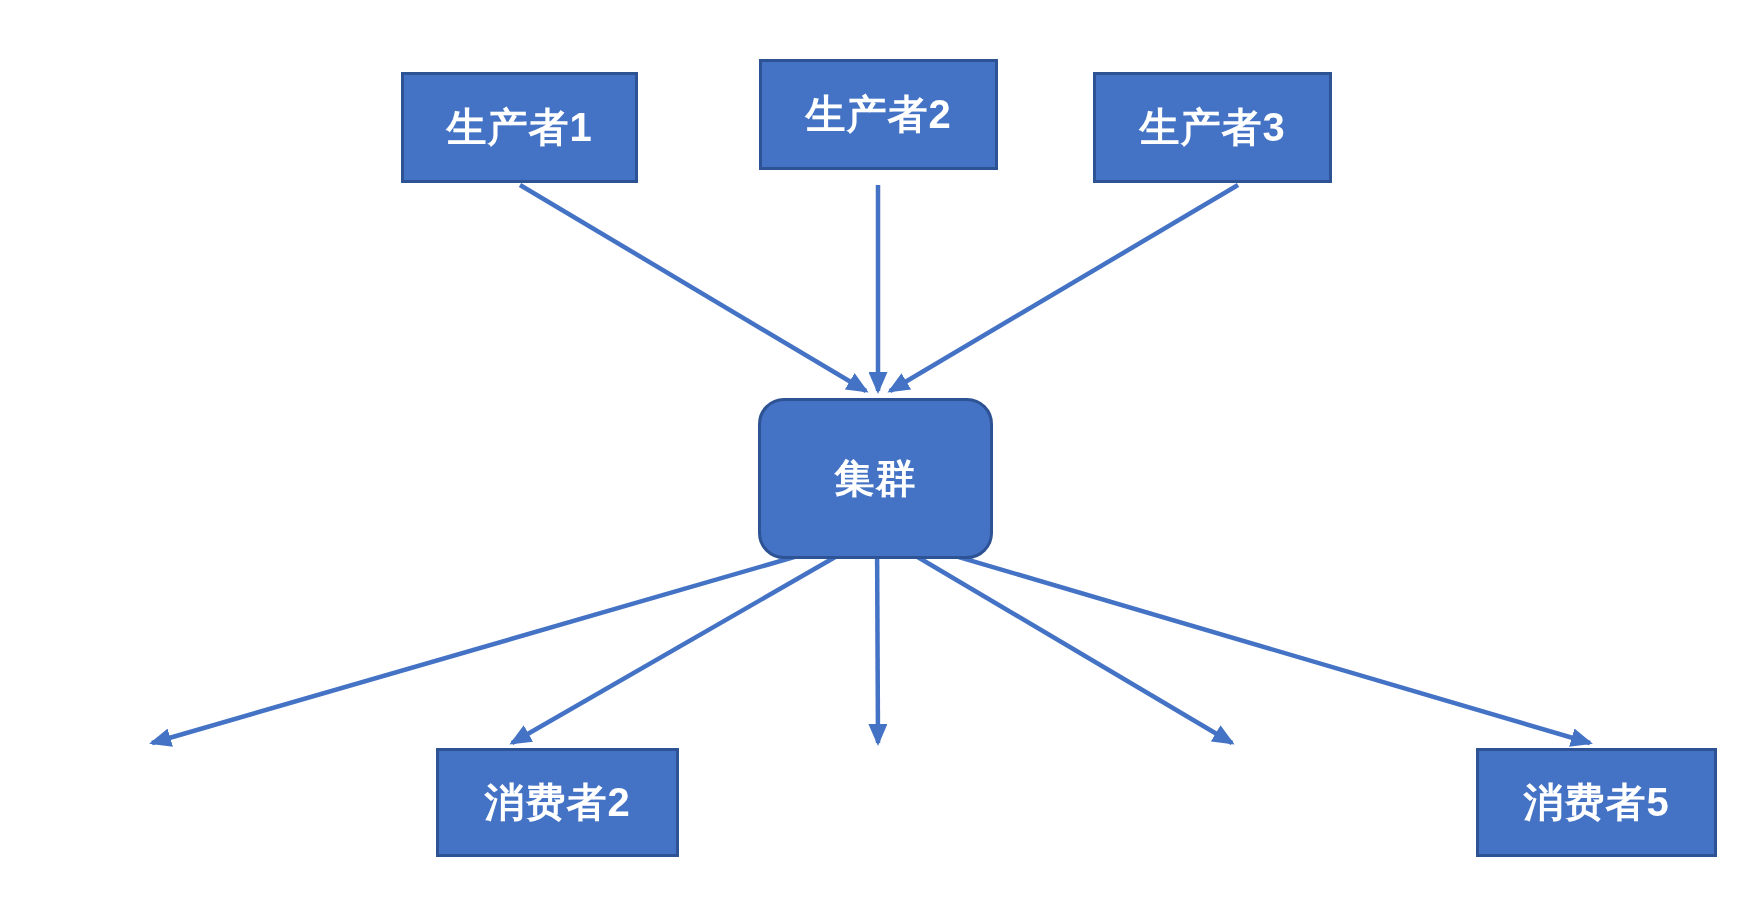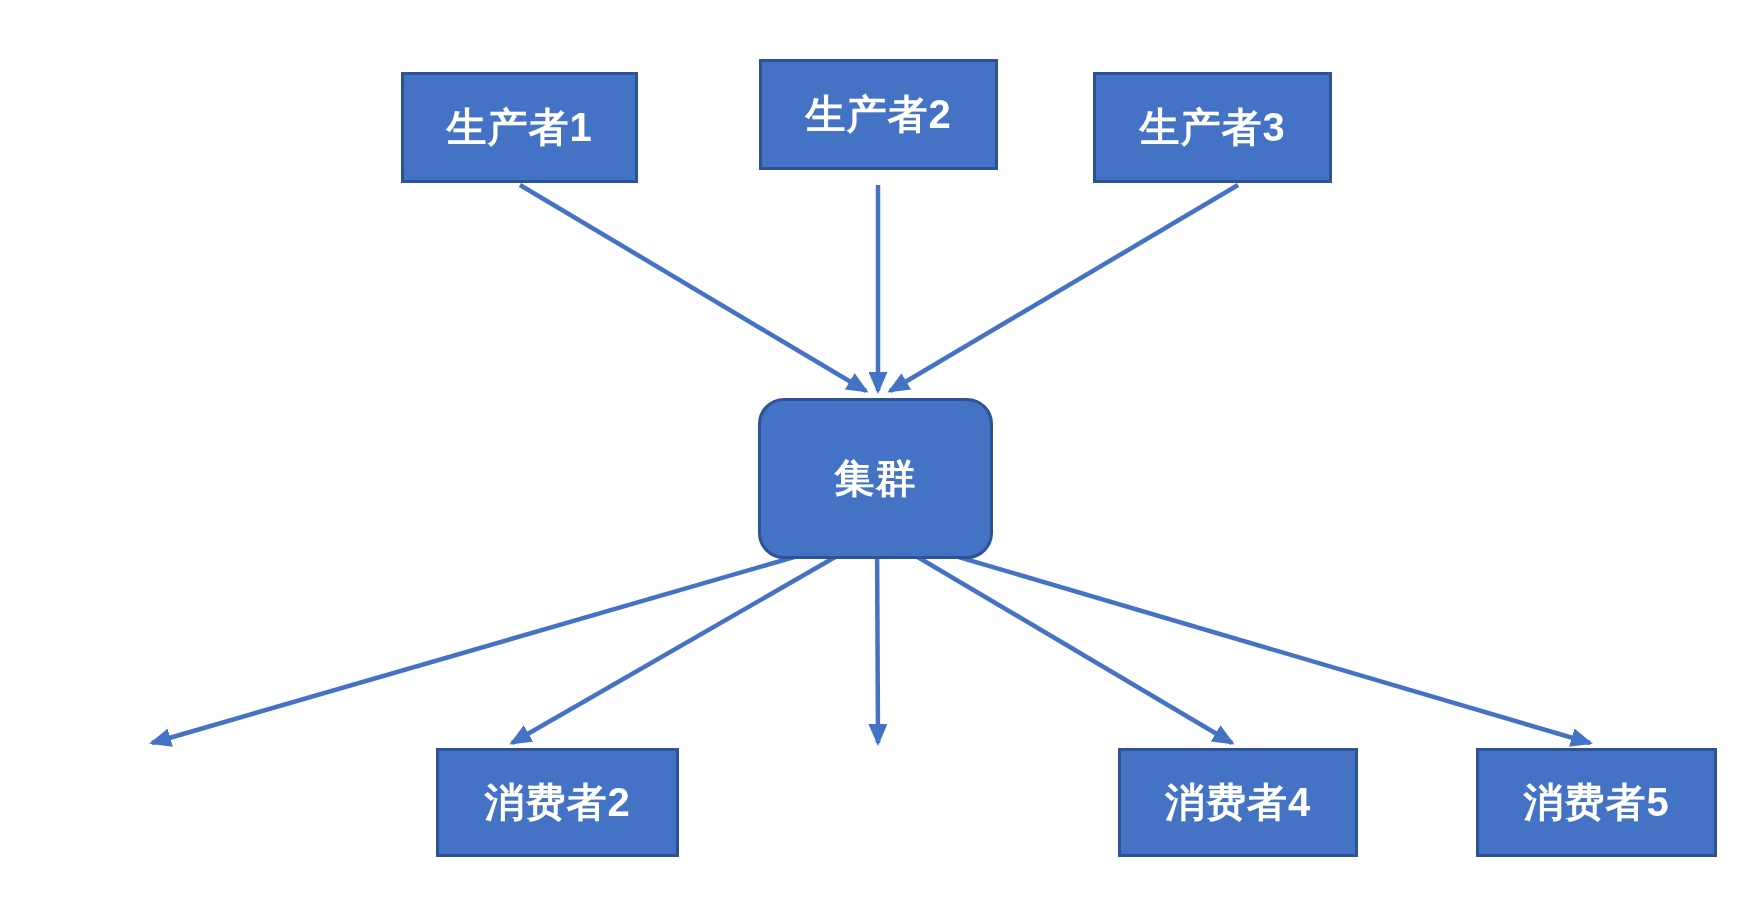--- a/index.html
+++ b/index.html
@@ -91,20 +91,17 @@
     <span>生产者3</span>
   </div>
 
   <div class="node rounded" id="node-cluster">
     <span>集群</span>
   </div>
 
   <div class="node" id="node-consumer-2">
     <span>消费者2</span>
   </div>
-  <div class="node" id="node-consumer-4">
-    <span>消费者4</span>
-  </div>
   <div class="node" id="node-consumer-5">
     <span>消费者5</span>
   </div>
 
 </div>
 
 </body></html>

